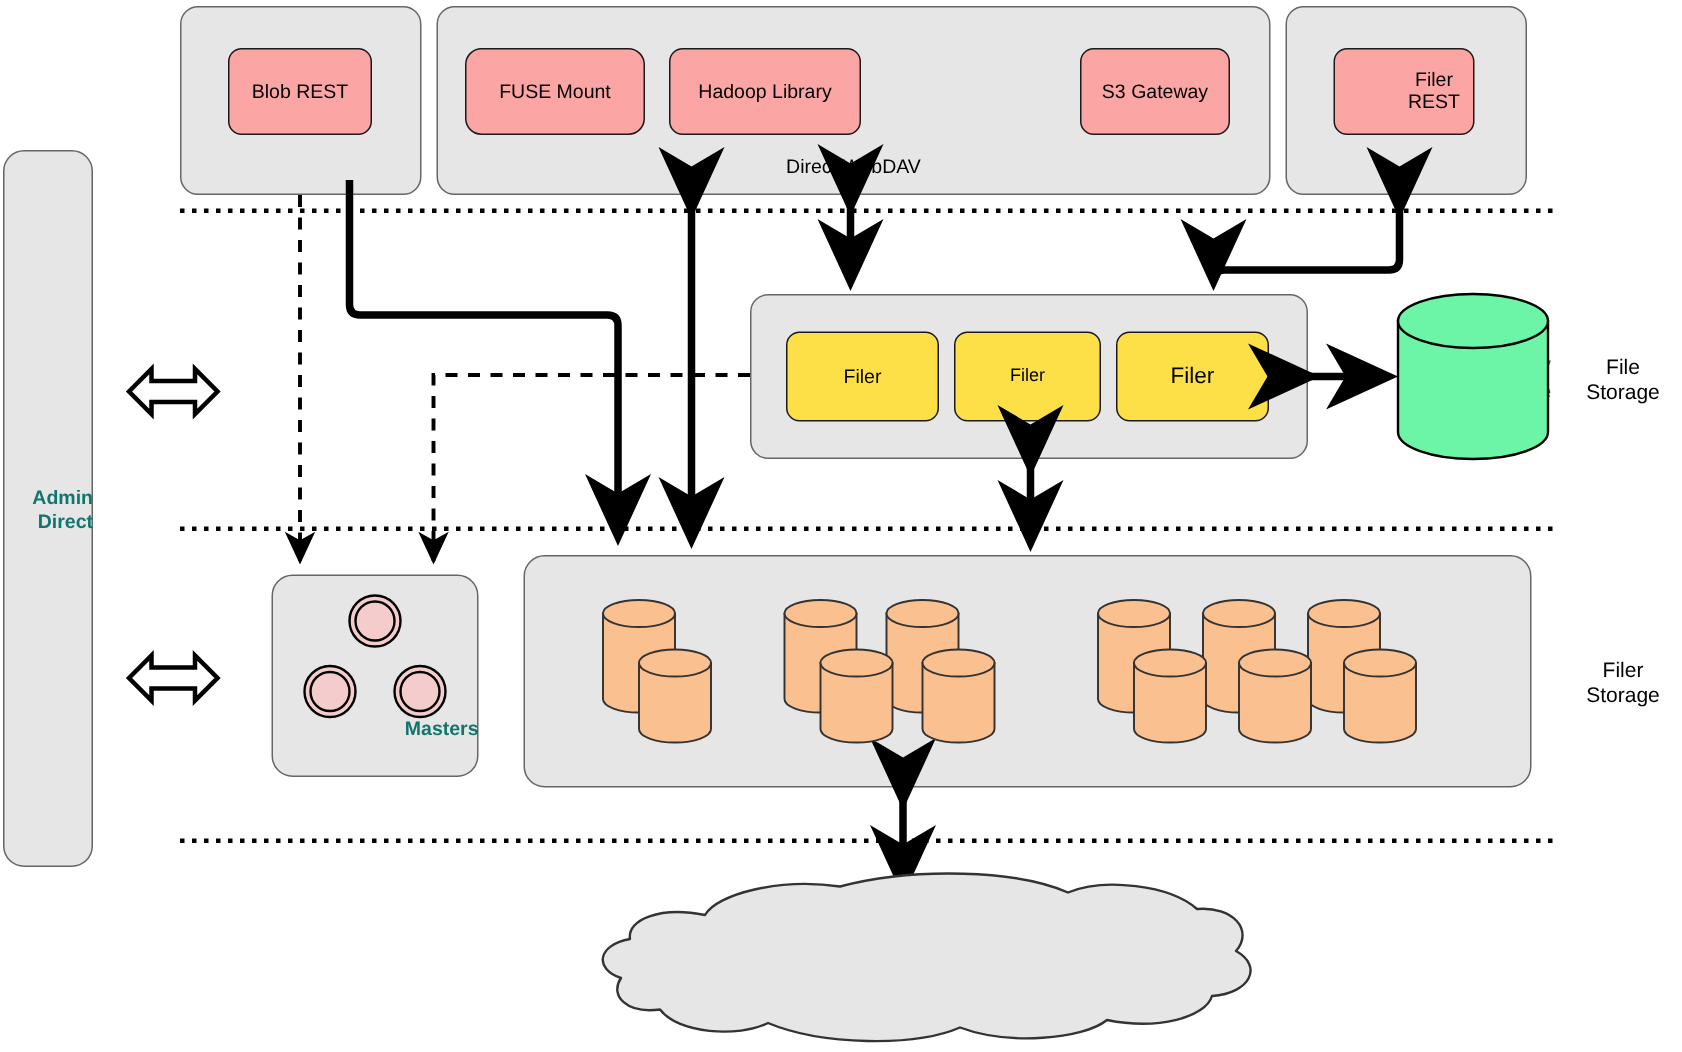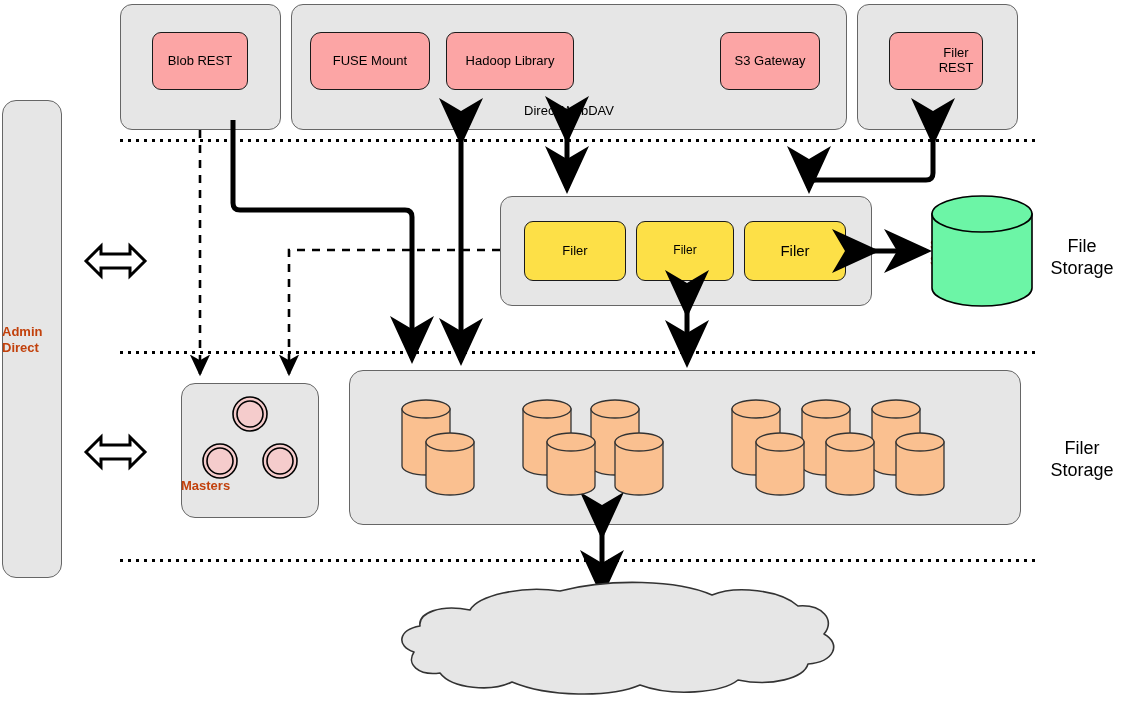--- a/index.html
+++ b/index.html
@@ -41,36 +41,36 @@
   .node.green {
     background: #fde047;
   }
   .lbl {
     position: absolute;
     font-size: 13px;
     color: #000000;
     text-align: center;
     line-height: 1.2;
   }
-  .lbl.right-side { font-size: 18px; }
+  .lbl.right-side { font-size: 14px; }
   svg.overlay {
     position: absolute;
     left: 0;
     top: 0;
     width: 1121px;
     height: 701px;
     pointer-events: none;
   }
   .vtext {
     position: absolute;
     font-size: 13px;
     font-weight: bold;
-    text-align: left;
+    text-align: right;
     line-height: 1.25;
-    color: #c2410c;
+    color: #0f766e;
   }
 </style>
 </head>
 <body>
 
 <div id="canvas">
 
   <div class="grp" style="left:2px; top:100px; width:60px; height:478px; border-radius:14px;"></div>
   <div class="vtext" style="left:2px; top:324px; width:60px;">
     <div>Admin</div>

